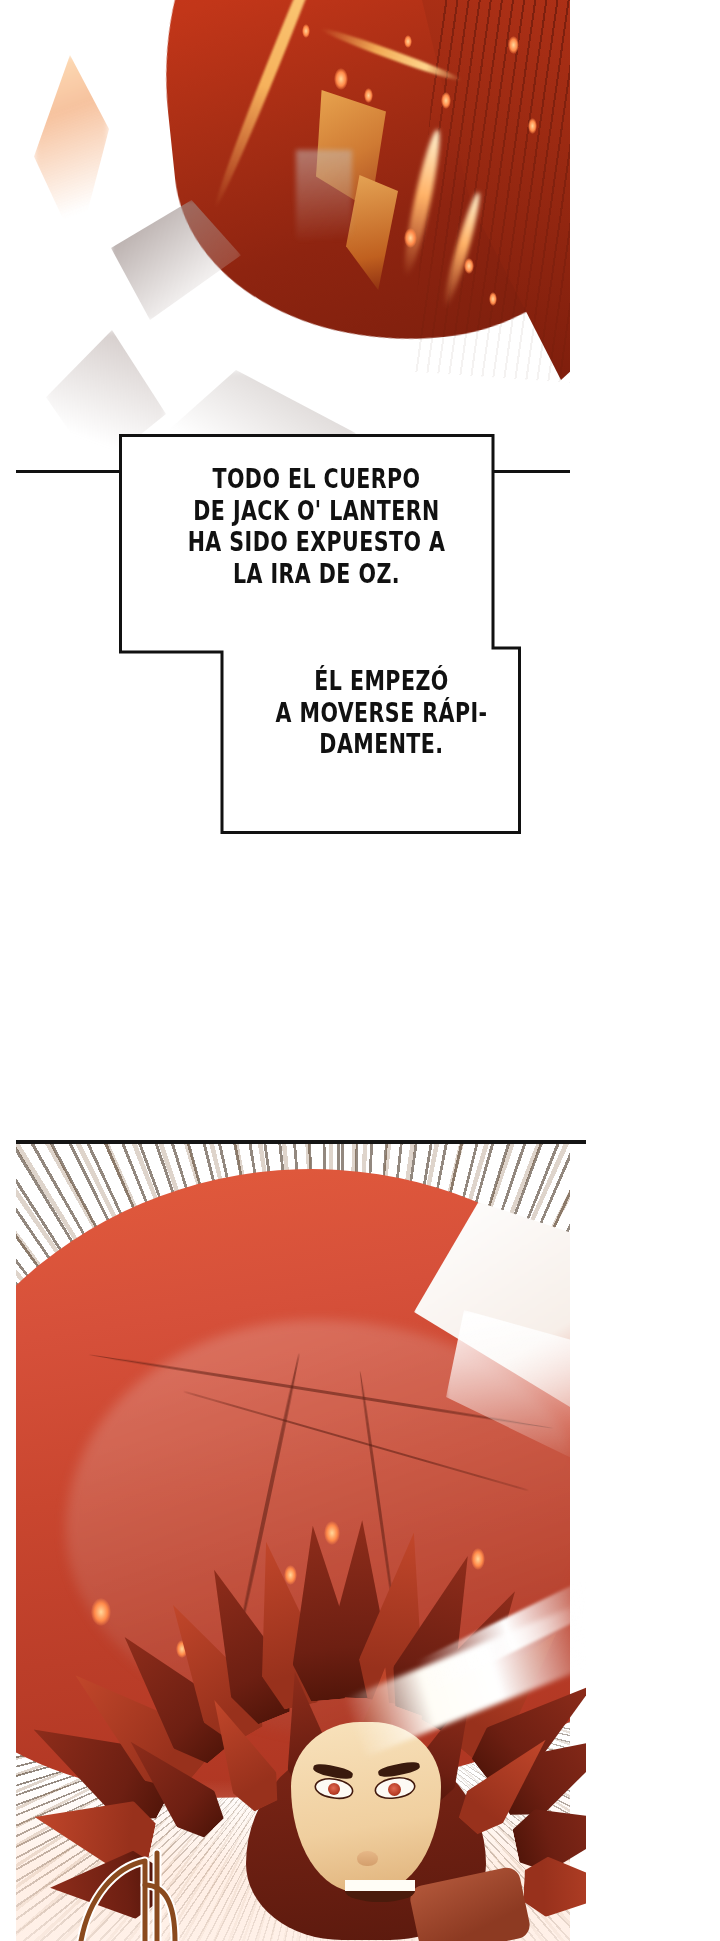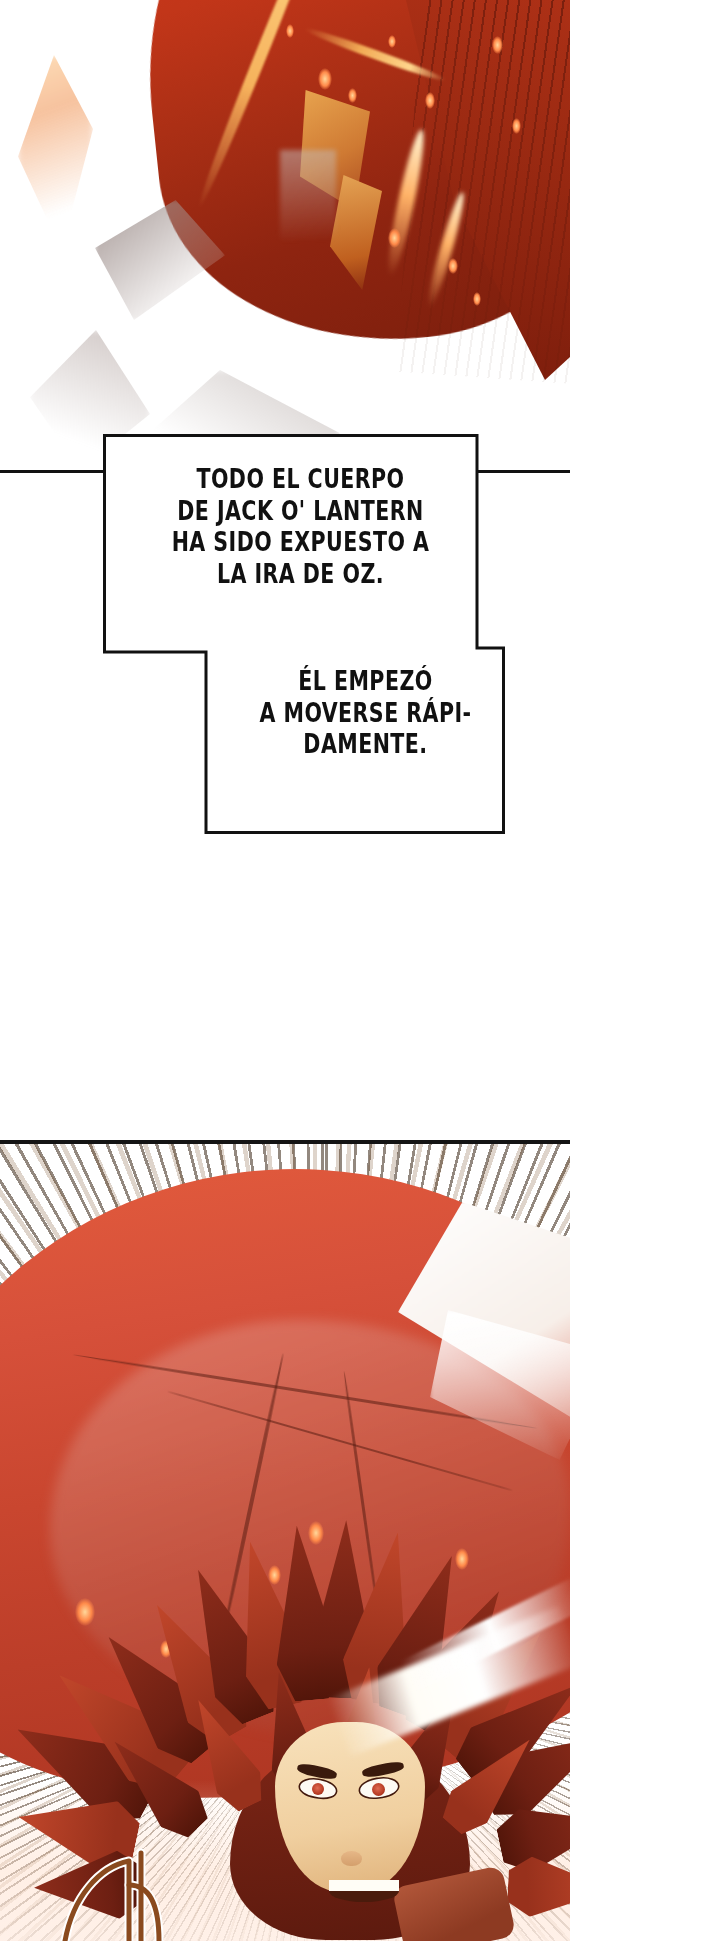--- a/index.html
+++ b/index.html
@@ -10,21 +10,21 @@
     overflow:hidden;
   }
   #viewer {
     position:relative;
     width:720px; height:1941px;
     background:#ffffff;
   }
   
   .strip {
     position:absolute;
-    left:0; top:0;
+    left:16px; top:0;
     width:570px; height:1941px;
     background:#22c55e;
     overflow:hidden;
   }
   .right-margin {
     position:absolute;
     left:570px; top:0;
     width:150px; height:1941px;
     background:#ffffff;
   }

